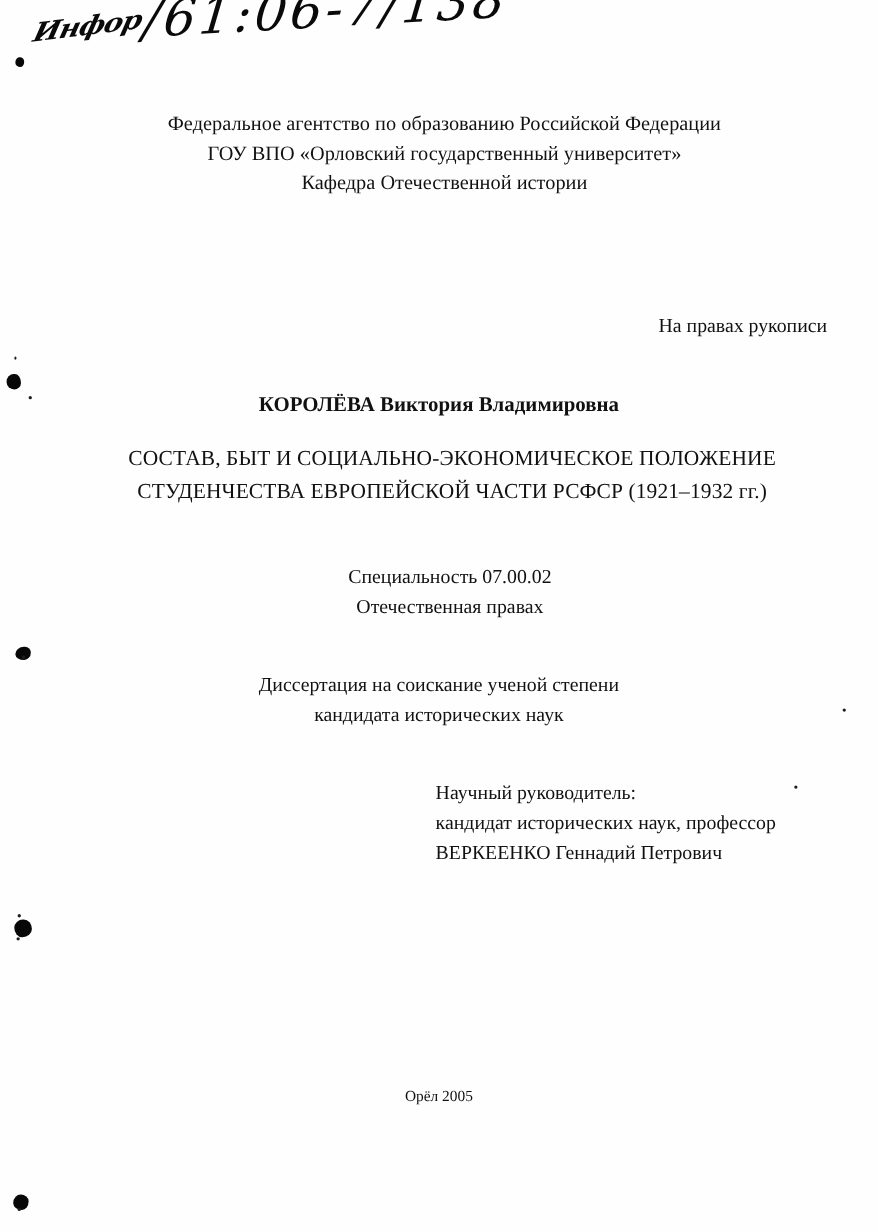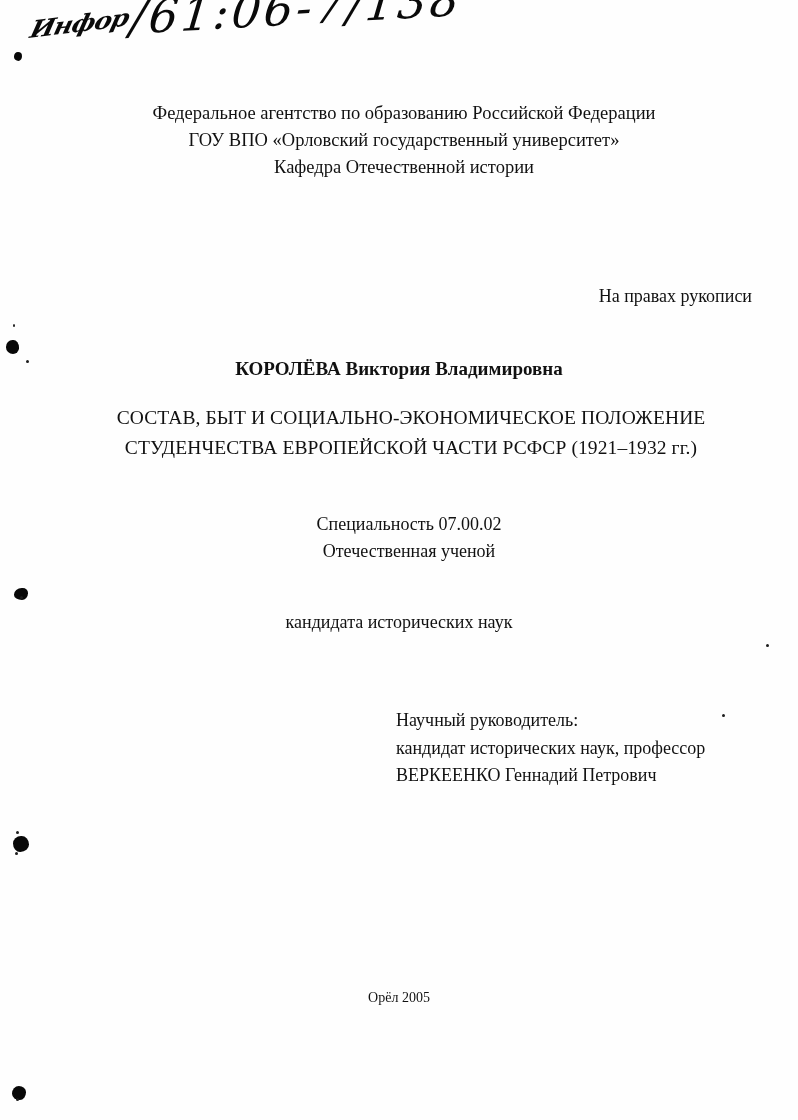--- a/index.html
+++ b/index.html
@@ -157,24 +157,25 @@
 
   <div class="block author-block">КОРОЛЁВА Виктория Владимировна</div>
 
   <div class="block title-block">
     <span class="line">СОСТАВ, БЫТ И СОЦИАЛЬНО-ЭКОНОМИЧЕСКОЕ ПОЛОЖЕНИЕ</span>
     <span class="line">СТУДЕНЧЕСТВА ЕВРОПЕЙСКОЙ ЧАСТИ РСФСР (1921–1932 гг.)</span>
   </div>
 
   <div class="block speciality-block">
     <span class="line">Специальность 07.00.02</span>
-    <span class="line">Отечественная ученой</span>
+    <span class="line">Отечественная правах</span>
   </div>
 
   <div class="block degree-block">
+    <span class="line">Диссертация на соискание ученой степени</span>
     <span class="line">кандидата исторических наук</span>
   </div>
 
   <div class="block supervisor-block">
     <span class="line">Научный руководитель:</span>
     <span class="line">кандидат исторических наук, профессор</span>
     <span class="line">ВЕРКЕЕНКО Геннадий Петрович</span>
   </div>
 
   <div class="block place-block">Орёл 2005</div>

